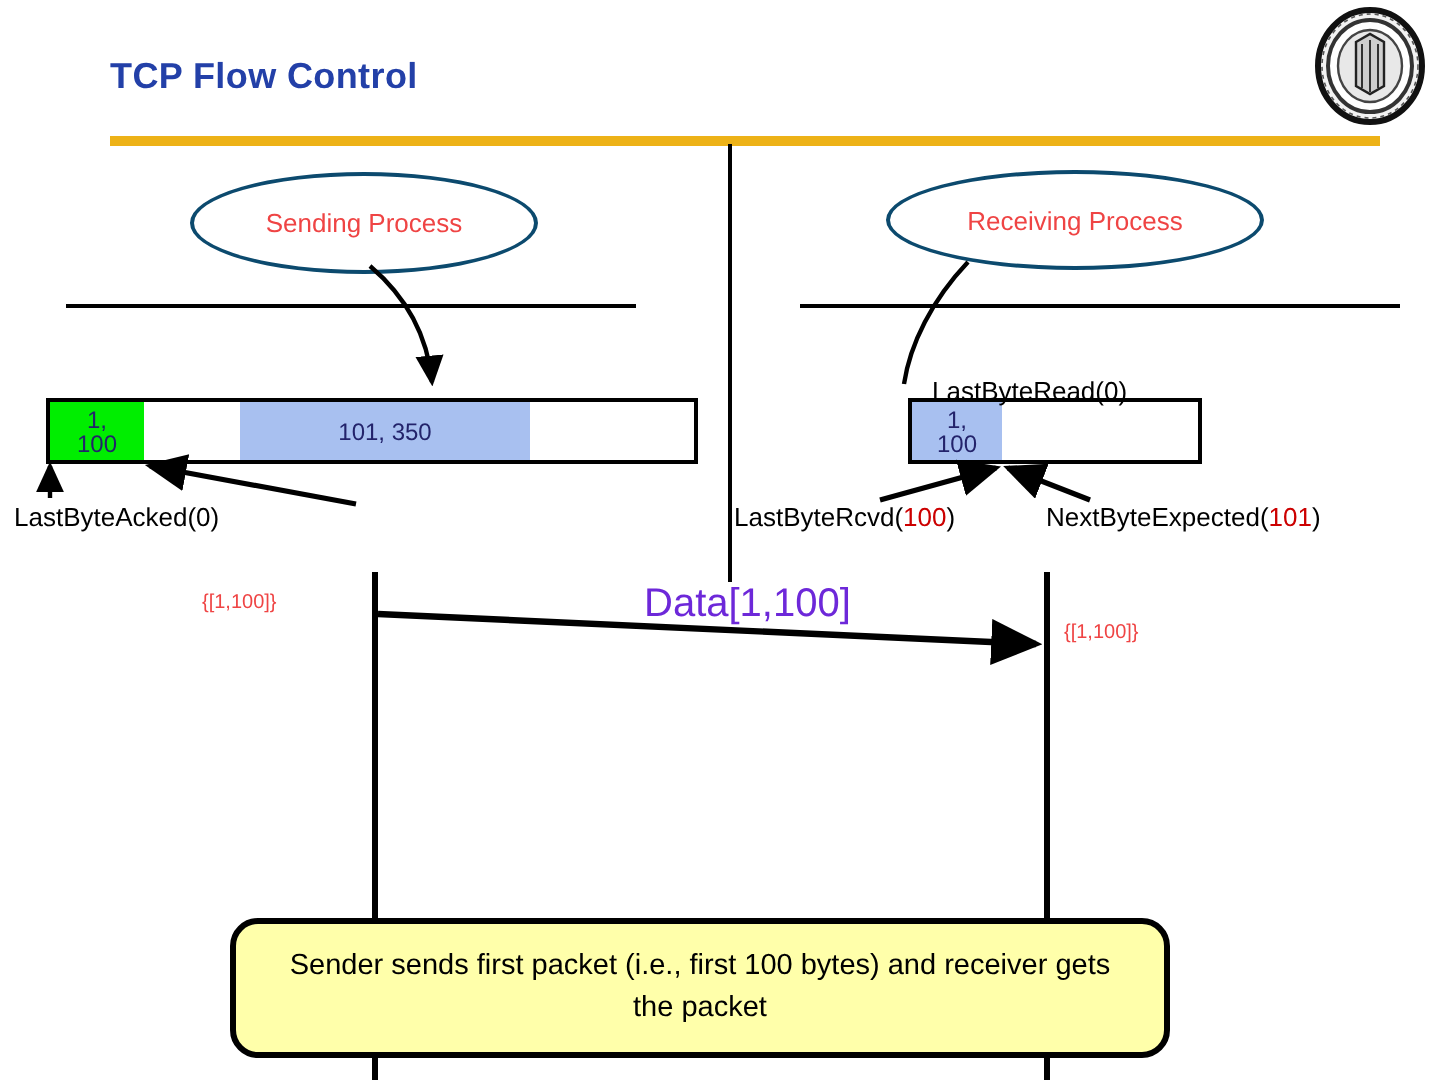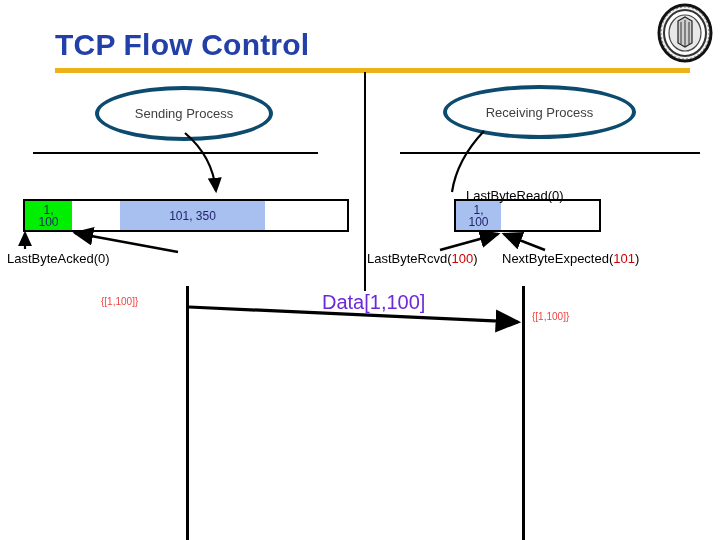--- a/index.html
+++ b/index.html
@@ -13,48 +13,48 @@
     height: 540px;
     background: #ffffff;
     overflow: hidden;
     font-family: "Liberation Sans", sans-serif;
   }
   .abs { position: absolute; }
 
   
   #title {
     left: 55px; top: 28px;
-    font-size: 30px;
+    font-size: 18px;
     font-weight: bold;
     color: #2340a8;
     letter-spacing: 0.2px;
     white-space: nowrap;
   }
   #gold-bar {
     left: 55px; top: 68px;
     width: 635px; height: 5px;
     background: #edb217;
   }
 
   
   #logo {
     left: 657px; top: 3px;
     width: 57px; height: 60px;
   }
 
   
   .proc-ellipse {
-    border: 4px solid #0c4a6e;
+    border: 2px solid #0c4a6e;
     border-radius: 50%;
     background: #ffffff;
     display: flex;
     align-items: center;
     justify-content: center;
     font-size: 13px;
-    color: #404040;
+    color: #ef4444;
     white-space: nowrap;
   }
   #sending-process { left: 95px; top: 86px; width: 170px; height: 47px; }
   #receiving-process { left: 443px; top: 85px; width: 185px; height: 46px; }
 
   
   .rule { background: #000; height: 2px; }
   #rule-left  { left: 33px;  top: 152px; width: 285px; }
   #rule-right { left: 400px; top: 152px; width: 300px; }
 
@@ -98,21 +98,21 @@
     font-size: 13px;
     color: #000;
     white-space: nowrap;
   }
   .hl { color: #cc0000; }
   #lbw-label { left: 44px;  top: 178px; }
   #lba-label { left: 7px;   top: 251px; }
   #lbs-label { left: 172px; top: 251px; }
   #lbr-label { left: 466px; top: 188px; }
   #lbrcvd-label { left: 367px; top: 251px; }
-  #nbe-label    { left: 502px; top: 251px; }
+  #nbe-label    { left: 523px; top: 251px; }
 
   
   .timeline { width: 3px; background: #000; }
   #timeline-left  { left: 186px; top: 286px; height: 254px; }
   #timeline-right { left: 522px; top: 286px; height: 254px; }
 
   
   .win-label { font-size: 10px; color: #ef4444; white-space: nowrap; }
   #win-left  { left: 101px; top: 296px; }
   #win-right { left: 532px; top: 311px; }
@@ -210,20 +210,23 @@
   <div class="abs ptr-label" id="nbe-label"><span>NextByteExpected(</span><span class="hl">101</span><span>)</span></div>
 
   <div class="abs timeline" id="timeline-left"></div>
   <div class="abs timeline" id="timeline-right"></div>
 
   <div class="abs win-label" id="win-left">{[1,100]}</div>
   <div class="abs win-label" id="win-right">{[1,100]}</div>
 
   <div class="abs" id="data-label">Data[1,100]</div>
 
+  <div class="abs" id="callout">
+    <span>Sender sends first packet (i.e., first 100 bytes) and receiver gets the packet</span>
+  </div>
 
   <svg class="abs" id="overlay" viewBox="0 0 720 540" xmlns="http://www.w3.org/2000/svg">
     <defs>
       <marker id="ah" markerWidth="7" markerHeight="7" refX="6" refY="3.2" orient="auto">
         <path d="M0,0 L7,3.2 L0,6.4 z" fill="#000"></path>
       </marker>
       <marker id="ah-big" markerWidth="8" markerHeight="8" refX="7" refY="3.6" orient="auto">
         <path d="M0,0 L8,3.6 L0,7.2 z" fill="#000"></path>
       </marker>
     </defs>

